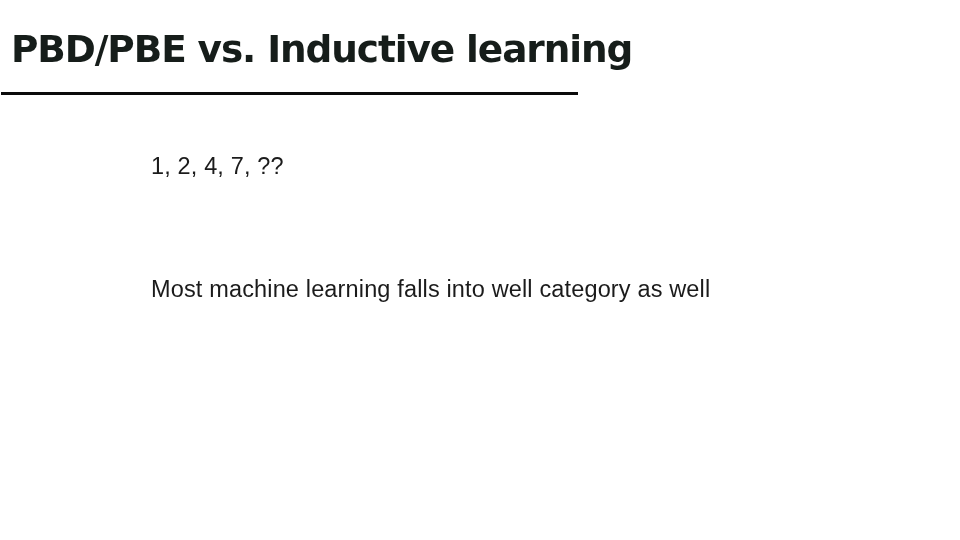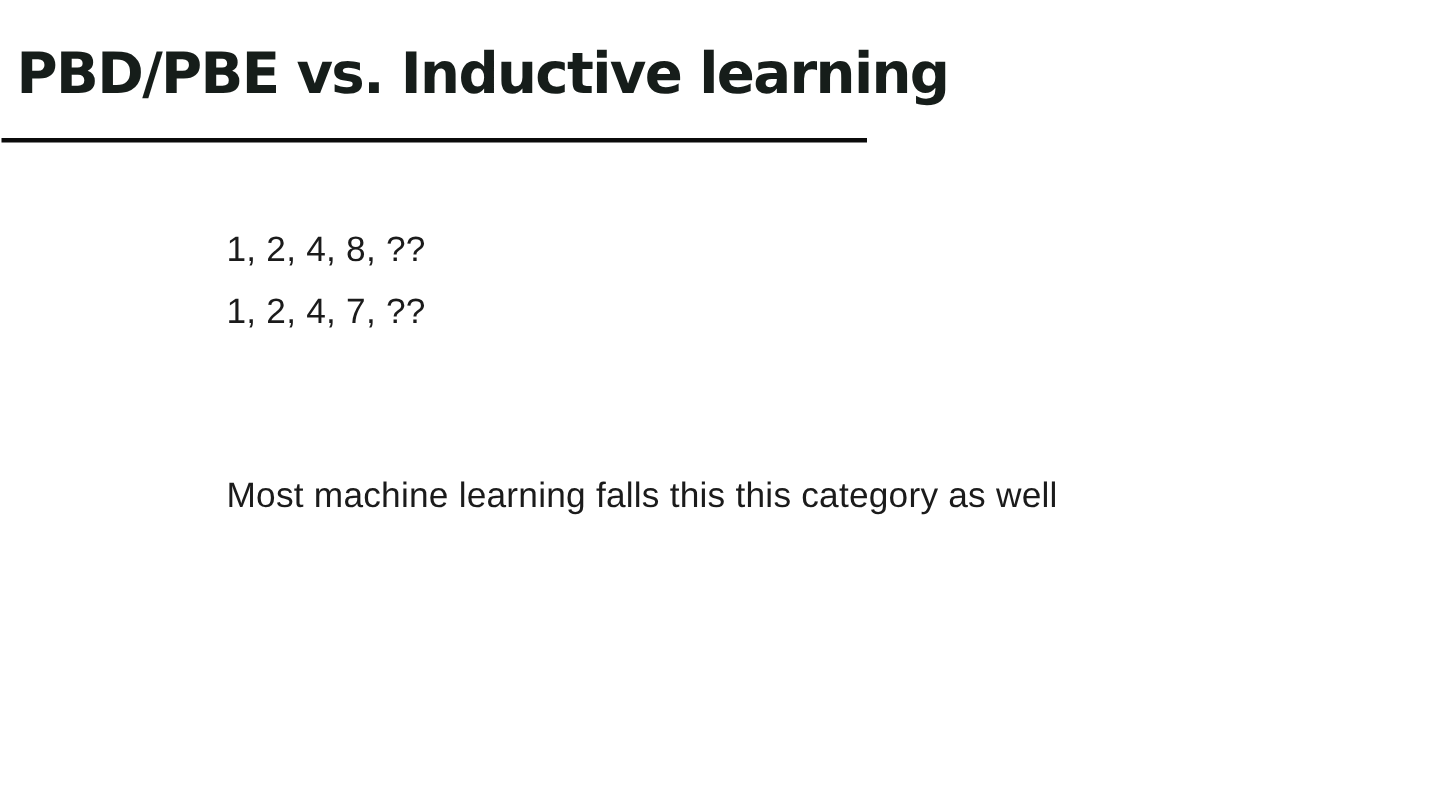--- a/index.html
+++ b/index.html
@@ -75,26 +75,25 @@
 <body>
 
 <div class="slide">
 
   <div class="slide-title">PBD/PBE vs. Inductive learning</div>
 
   <div class="title-rule"></div>
 
   <div class="body-block">
 
-    <div class="body-line">1, 2, 4, 8, ??</div>
 
     <div class="body-line">1, 2, 4, 7, ??</div>
 
     <div class="body-gap"></div>
 
 
     <div class="body-gap"></div>
 
-    <div class="body-line">Most machine learning falls this this category as well</div>
+    <div class="body-line">Most machine learning falls into well category as well</div>
 
   </div>
 
 </div>
 
 </body></html>

